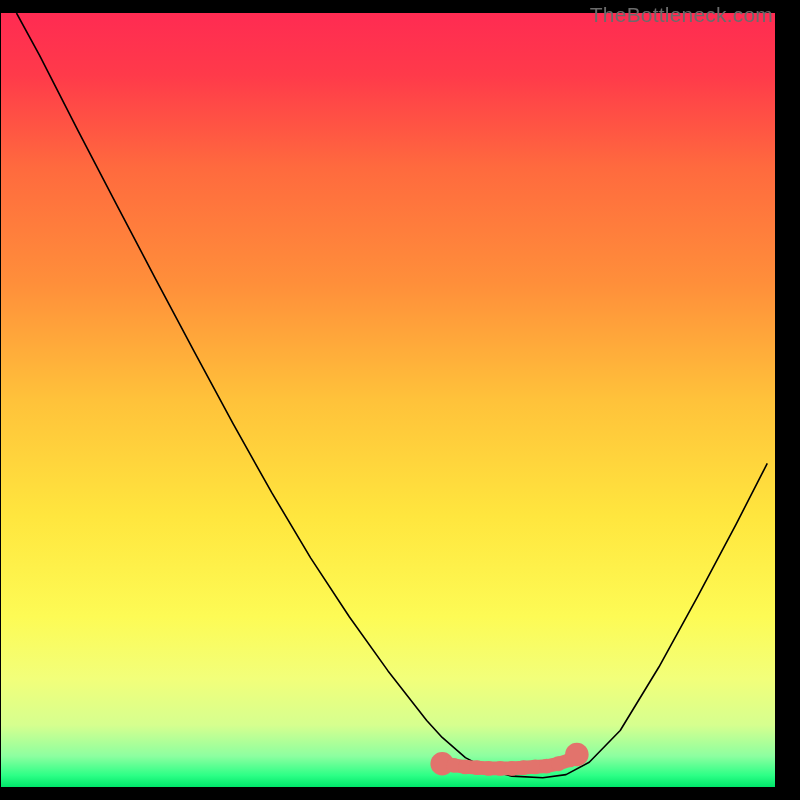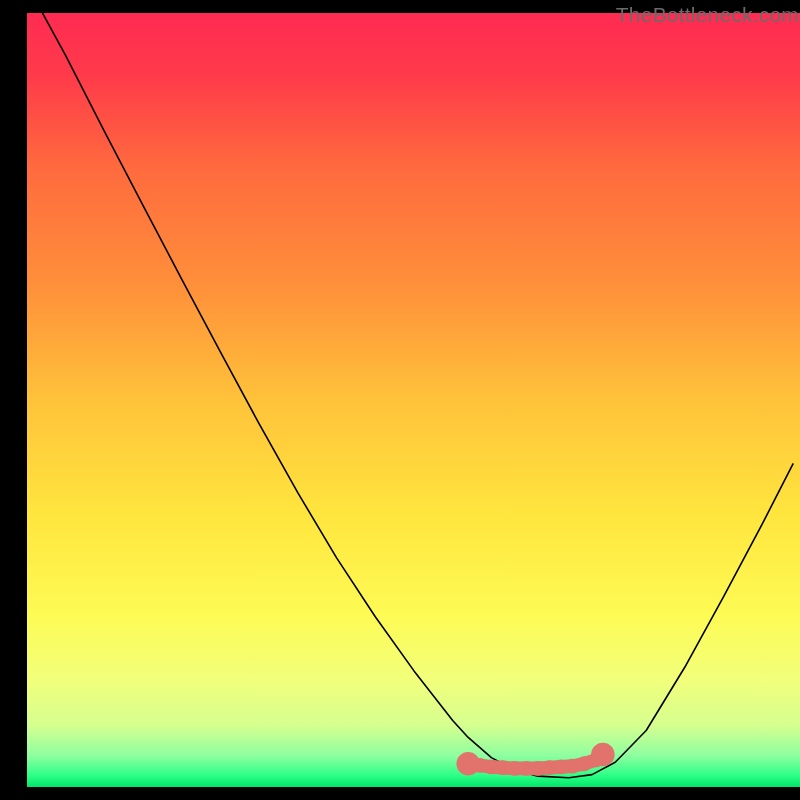--- a/index.html
+++ b/index.html
@@ -6,21 +6,21 @@
     margin: 0;
     padding: 0;
     width: 800px;
     height: 800px;
     background: #000;
     font-family: Arial, Helvetica, sans-serif;
     overflow: hidden;
   }
   .frame {
     position: absolute;
-    left: 27px;
+    left: 1px;
     top: 13px;
     width: 774px;
     height: 619px;
     background: #000;
   }
   .plot {
     position: absolute;
     left: 0;
     top: 0;
     width: 774px;

